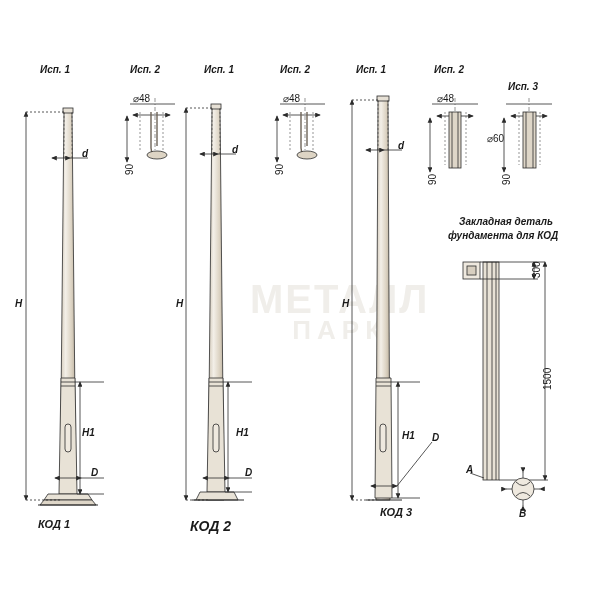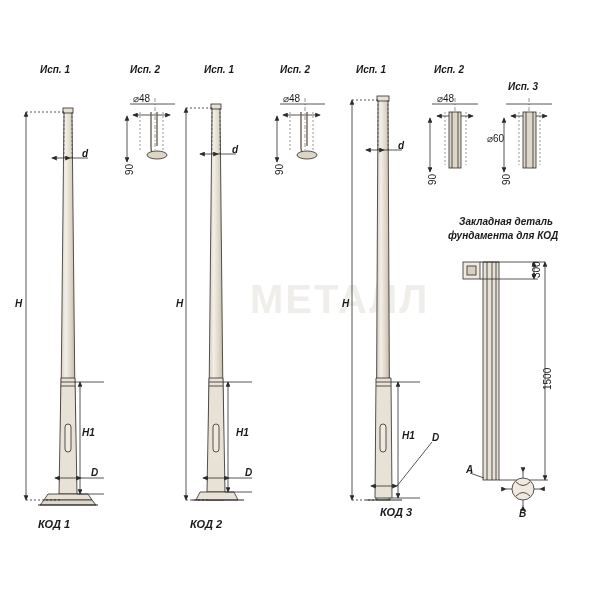--- a/index.html
+++ b/index.html
@@ -45,20 +45,21 @@
   }
   .wm .l2 { font-size: 26px; letter-spacing: 6px; }
 </style>
 </head>
 <body>
 
 <div id="sheet">
 
   <div class="wm">
     <div>МЕТАЛЛ</div>
+    <div class="l2">ПАРК</div>
   </div>
 
   <svg width="600" height="600" viewBox="0 0 600 600">
     <defs>
       <marker id="arrS" markerWidth="7" markerHeight="7" refX="6" refY="3" orient="auto">
         <path d="M0,0 L7,3 L0,6 z" fill="#2b2b2b"></path>
       </marker>
       <marker id="arrE" markerWidth="7" markerHeight="7" refX="1" refY="3" orient="auto">
         <path d="M7,0 L0,3 L7,6 z" fill="#2b2b2b"></path>
       </marker>
@@ -249,21 +250,21 @@
 
   <div class="lbl b" style="left:91px; top:467px;">D</div>
   <div class="lbl b" style="left:245px; top:467px;">D</div>
   <div class="lbl b" style="left:432px; top:432px;">D</div>
 
   <div class="lbl b" style="left:82px; top:148px;">d</div>
   <div class="lbl b" style="left:232px; top:144px;">d</div>
   <div class="lbl b" style="left:398px; top:140px;">d</div>
 
   <div class="lbl b" style="left:38px; top:518px; font-size:11px;text-align:center;">КОД 1</div>
-  <div class="lbl b" style="left:190px; top:518px; font-size:11px;">КОД 2</div>
+  <div class="lbl b" style="left:190px; top:518px; font-size:14px;">КОД 2</div>
   <div class="lbl b" style="left:356px; top:506px; font-size:11px;padding-left:24px;">КОД 3</div>
 
   <div class="lbl b" style="left:459px; top:216px; font-size:10px;">Закладная деталь</div>
   <div class="lbl b" style="left:448px; top:230px; font-size:10px;">фундамента для КОД</div>
 
   <div class="lbl vert" style="left:531px; top:278px;">300</div>
   <div class="lbl vert" style="left:542px; top:390px;">1500</div>
 
   <div class="lbl b" style="left:466px; top:464px;">A</div>
   <div class="lbl b" style="left:519px; top:508px;">B</div>

